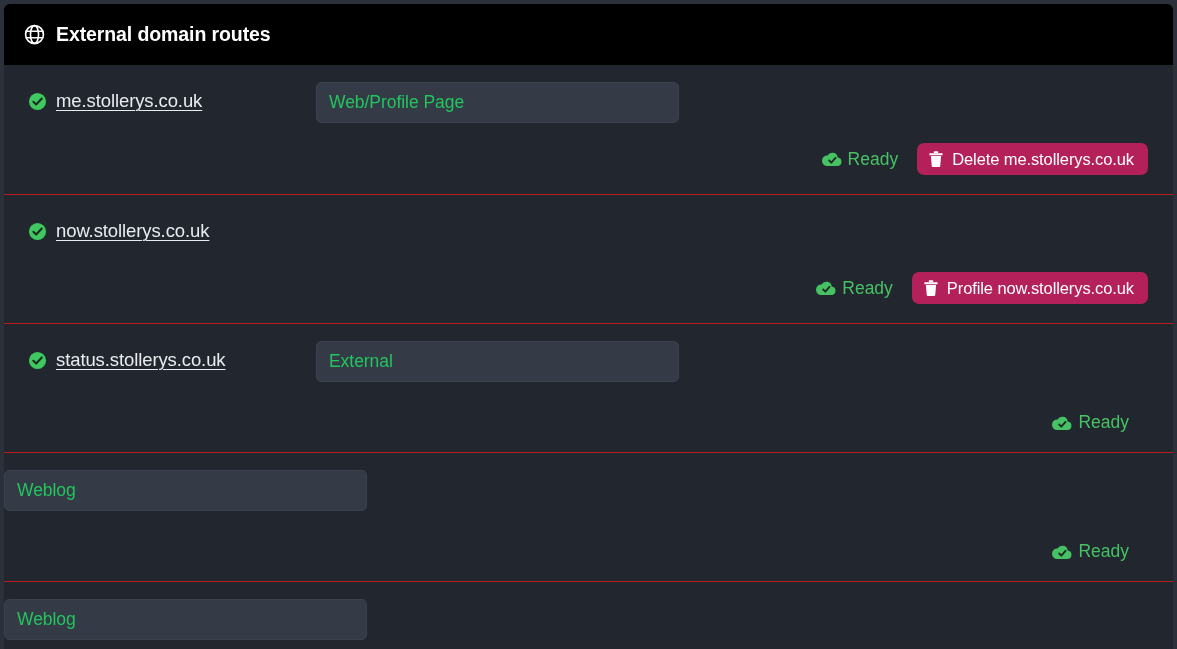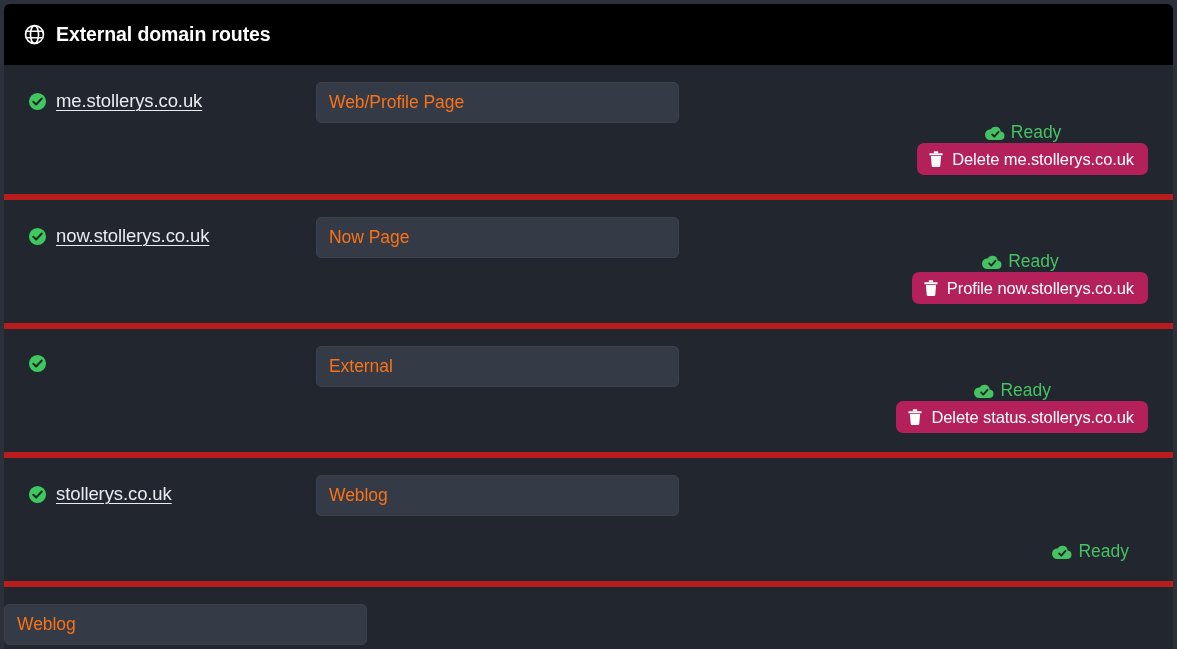--- a/index.html
+++ b/index.html
@@ -57,21 +57,21 @@
     font-weight: bold;
     letter-spacing: -0.1px;
     line-height: 1;
     white-space: nowrap;
   }
 
   
   .route-row {
     position: relative;
     height: 129px;
-    border-top: 6px solid #b91c1c;
+    border-top: 1px solid #b91c1c;
     box-sizing: border-box;
     background: #22262e;
   }
   .route-row:first-of-type {
     border-top: none;
   }
 
   .row-top {
     display: flex;
     align-items: flex-start;
@@ -107,38 +107,37 @@
     white-space: nowrap;
     cursor: pointer;
   }
 
   .target-field {
     width: 363px;
     height: 41px;
     background: #343a46;
     border: 1px solid #3b414d;
     border-radius: 5px;
-    color: #f97316;
+    color: #22c55e;
     font-size: 17.5px;
     font-family: "Liberation Sans", sans-serif;
     display: flex;
     align-items: center;
     padding: 0 12px;
     box-sizing: border-box;
     letter-spacing: -0.05px;
     cursor: pointer;
   }
 
   .row-bottom {
     position: absolute;
     right: 25px;
     bottom: 19px;
     display: flex;
     align-items: center;
-    flex-direction: column;
   }
 
   .ready-badge {
     display: flex;
     align-items: center;
     color: #46c164;
     font-size: 17.5px;
     margin-right: 19px;
     white-space: nowrap;
   }
@@ -222,21 +221,20 @@
 
   <div class="route-row">
     <div class="row-top">
       <div class="domain-cell">
         <svg class="check-icon" viewBox="0 0 20 20" aria-hidden="true">
           <circle cx="10" cy="10" r="9" fill="#3ec85f"></circle>
           <path d="M5.6 10.3 L8.6 13.2 L14.5 6.9" fill="none" stroke="#1a2a1d" stroke-width="2.1" stroke-linecap="round" stroke-linejoin="round"></path>
         </svg>
         <a class="domain-link">now.stollerys.co.uk</a>
       </div>
-      <div class="target-field">Now Page</div>
     </div>
     <div class="row-bottom">
       <div class="ready-badge">
         <svg class="cloud-icon" viewBox="0 0 24 19" aria-hidden="true">
           <path d="M6.2 18h12.1a5.1 5.1 0 0 0 .55-10.17A6.6 6.6 0 0 0 6.6 5.2 5.3 5.3 0 0 0 6.2 18Z" fill="#46c164"></path>
           <path d="M8.6 11.3 L11.2 13.9 L16.2 8.1" fill="none" stroke="#1f2a22" stroke-width="2.2" stroke-linecap="round" stroke-linejoin="round"></path>
         </svg>
         <span>Ready</span>
       </div>
       <button class="delete-btn">
@@ -250,51 +248,37 @@
     </div>
   </div>
 
   <div class="route-row">
     <div class="row-top">
       <div class="domain-cell">
         <svg class="check-icon" viewBox="0 0 20 20" aria-hidden="true">
           <circle cx="10" cy="10" r="9" fill="#3ec85f"></circle>
           <path d="M5.6 10.3 L8.6 13.2 L14.5 6.9" fill="none" stroke="#1a2a1d" stroke-width="2.1" stroke-linecap="round" stroke-linejoin="round"></path>
         </svg>
+        <a class="domain-link">status.stollerys.co.uk</a>
       </div>
       <div class="target-field">External</div>
     </div>
     <div class="row-bottom">
       <div class="ready-badge">
         <svg class="cloud-icon" viewBox="0 0 24 19" aria-hidden="true">
           <path d="M6.2 18h12.1a5.1 5.1 0 0 0 .55-10.17A6.6 6.6 0 0 0 6.6 5.2 5.3 5.3 0 0 0 6.2 18Z" fill="#46c164"></path>
           <path d="M8.6 11.3 L11.2 13.9 L16.2 8.1" fill="none" stroke="#1f2a22" stroke-width="2.2" stroke-linecap="round" stroke-linejoin="round"></path>
         </svg>
         <span>Ready</span>
       </div>
-      <button class="delete-btn">
-        <svg class="trash-icon" viewBox="0 0 14 16" aria-hidden="true">
-          <rect x="0.4" y="2.2" width="13.2" height="2.1" rx="0.5" fill="#ffffff"></rect>
-          <rect x="4.8" y="0.2" width="4.4" height="2" rx="0.6" fill="#ffffff"></rect>
-          <path d="M1.9 5.0 h10.2 l-0.85 10.1 a0.9 0.9 0 0 1 -0.9 0.8 H3.65 a0.9 0.9 0 0 1 -0.9 -0.8 Z" fill="#ffffff"></path>
-        </svg>
-        <span>Delete status.stollerys.co.uk</span>
-      </button>
-    </div>
-  </div>
-
-  <div class="route-row">
-    <div class="row-top">
-      <div class="domain-cell">
-        <svg class="check-icon" viewBox="0 0 20 20" aria-hidden="true">
-          <circle cx="10" cy="10" r="9" fill="#3ec85f"></circle>
-          <path d="M5.6 10.3 L8.6 13.2 L14.5 6.9" fill="none" stroke="#1a2a1d" stroke-width="2.1" stroke-linecap="round" stroke-linejoin="round"></path>
-        </svg>
-        <a class="domain-link">stollerys.co.uk</a>
-      </div>
+    </div>
+  </div>
+
+  <div class="route-row">
+    <div class="row-top">
       <div class="target-field">Weblog</div>
     </div>
     <div class="row-bottom">
       <div class="ready-badge">
         <svg class="cloud-icon" viewBox="0 0 24 19" aria-hidden="true">
           <path d="M6.2 18h12.1a5.1 5.1 0 0 0 .55-10.17A6.6 6.6 0 0 0 6.6 5.2 5.3 5.3 0 0 0 6.2 18Z" fill="#46c164"></path>
           <path d="M8.6 11.3 L11.2 13.9 L16.2 8.1" fill="none" stroke="#1f2a22" stroke-width="2.2" stroke-linecap="round" stroke-linejoin="round"></path>
         </svg>
         <span>Ready</span>
       </div>

